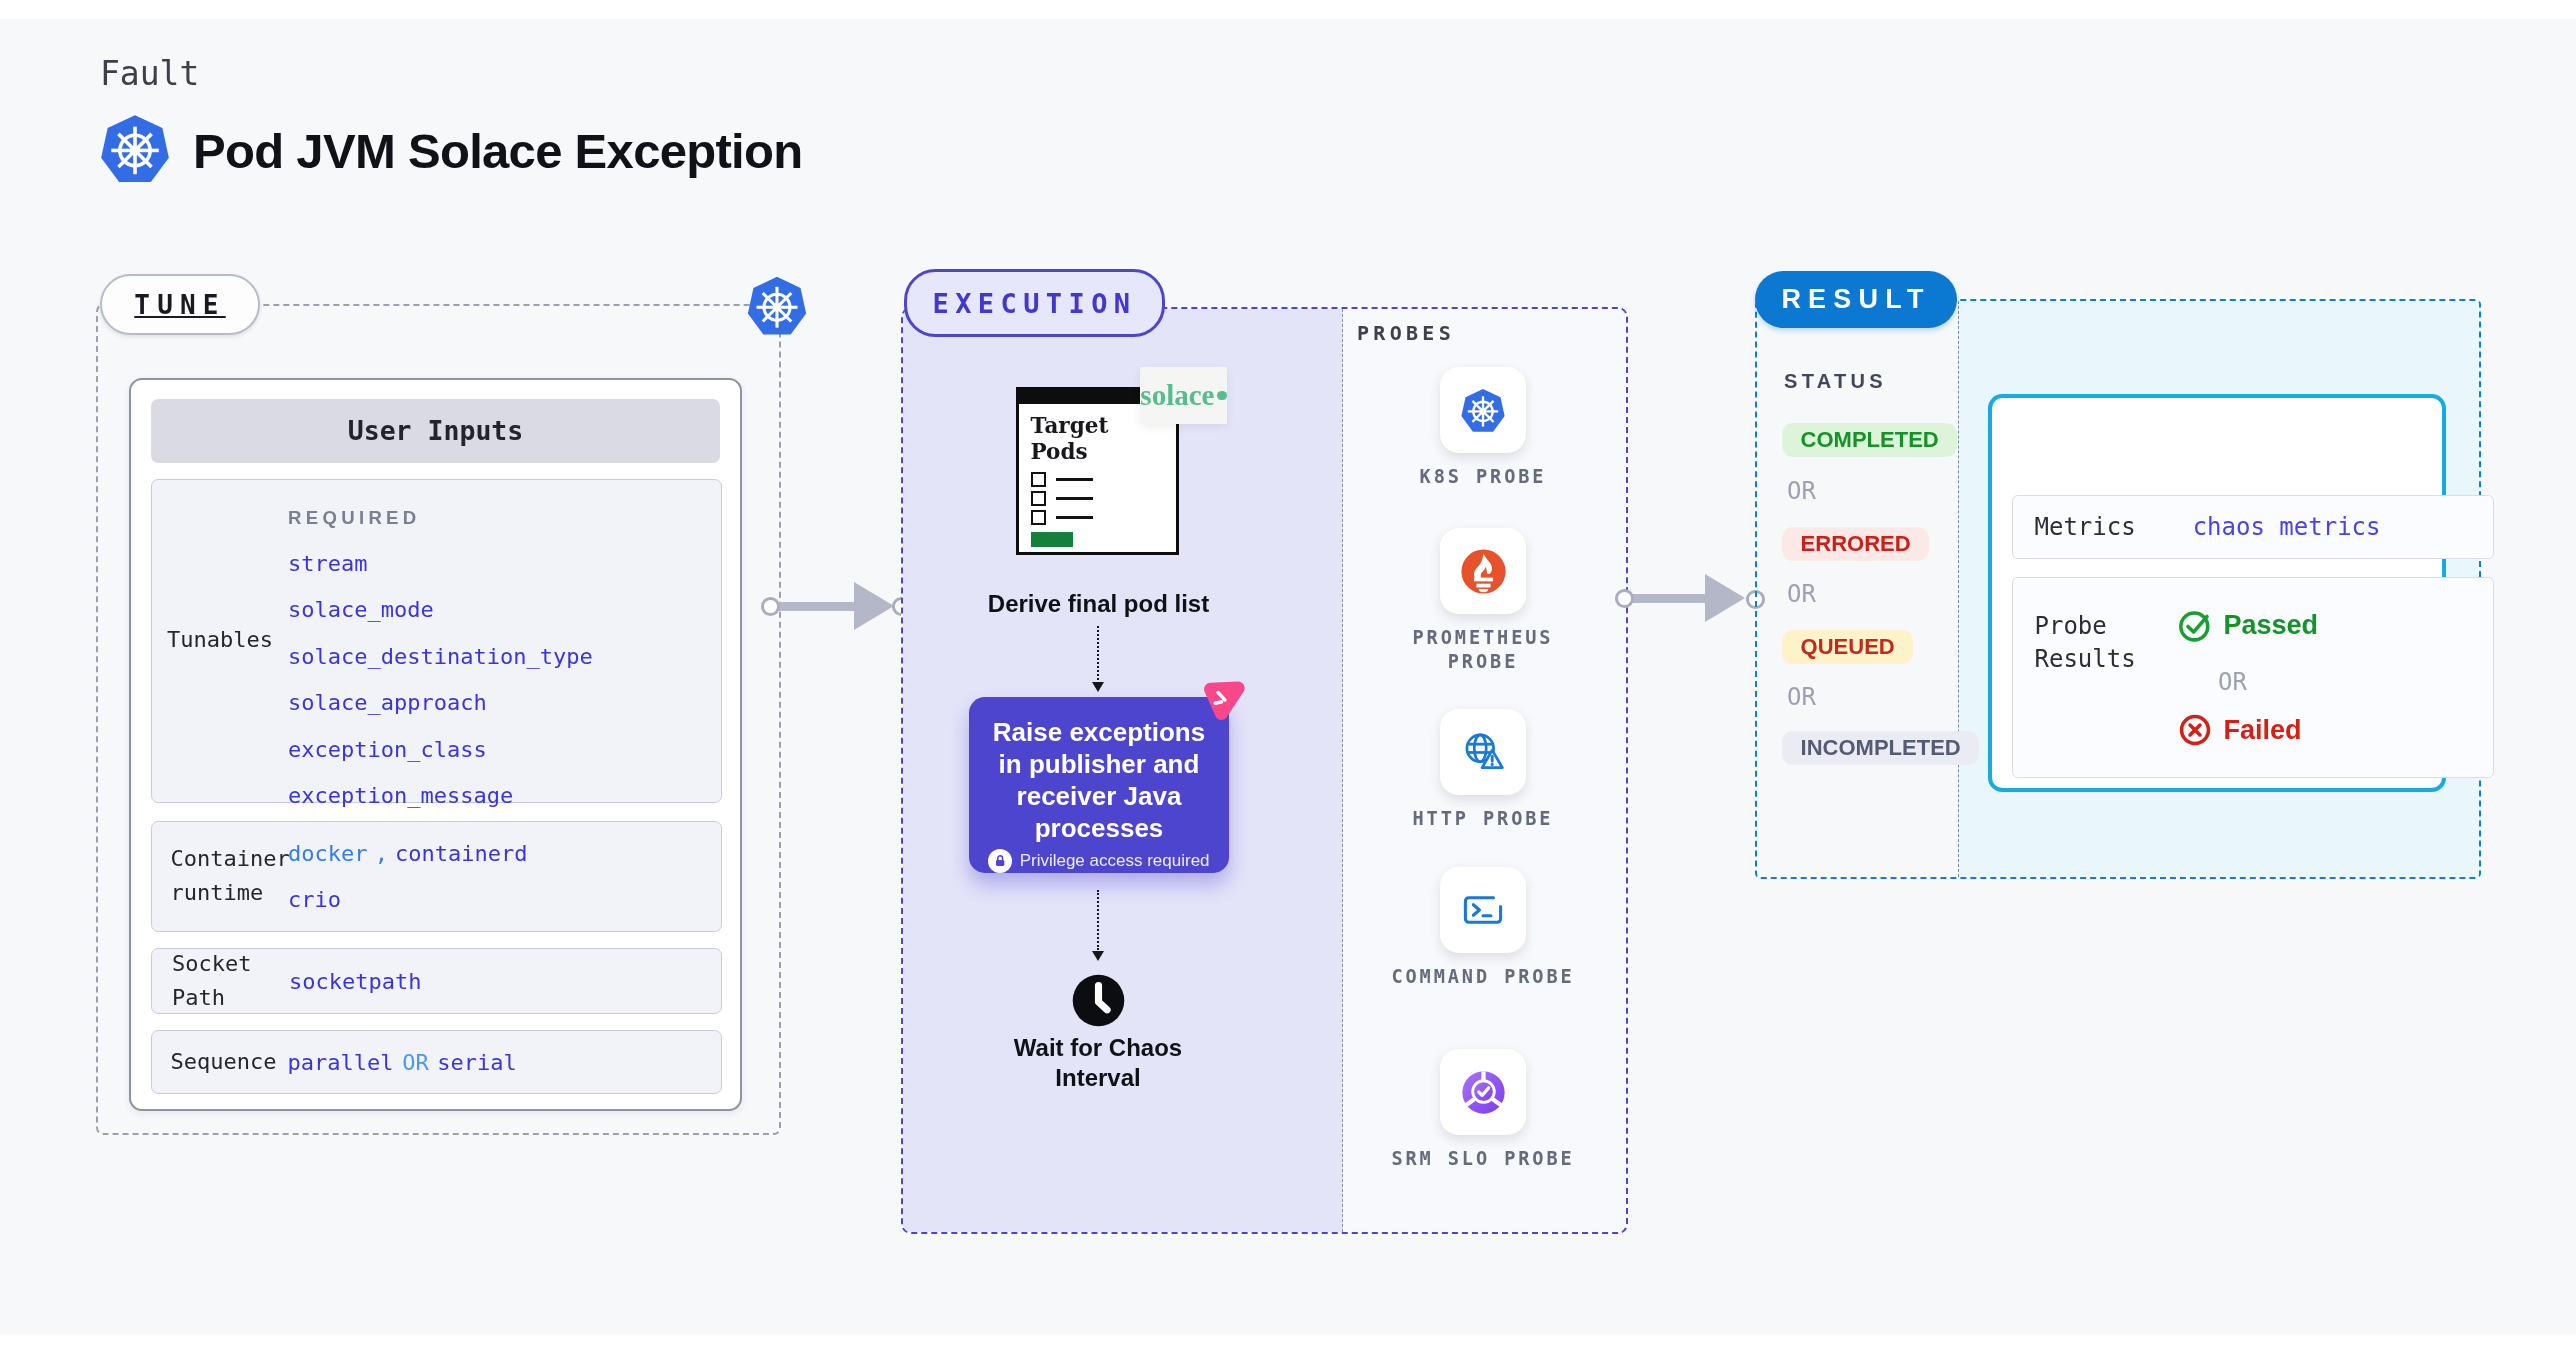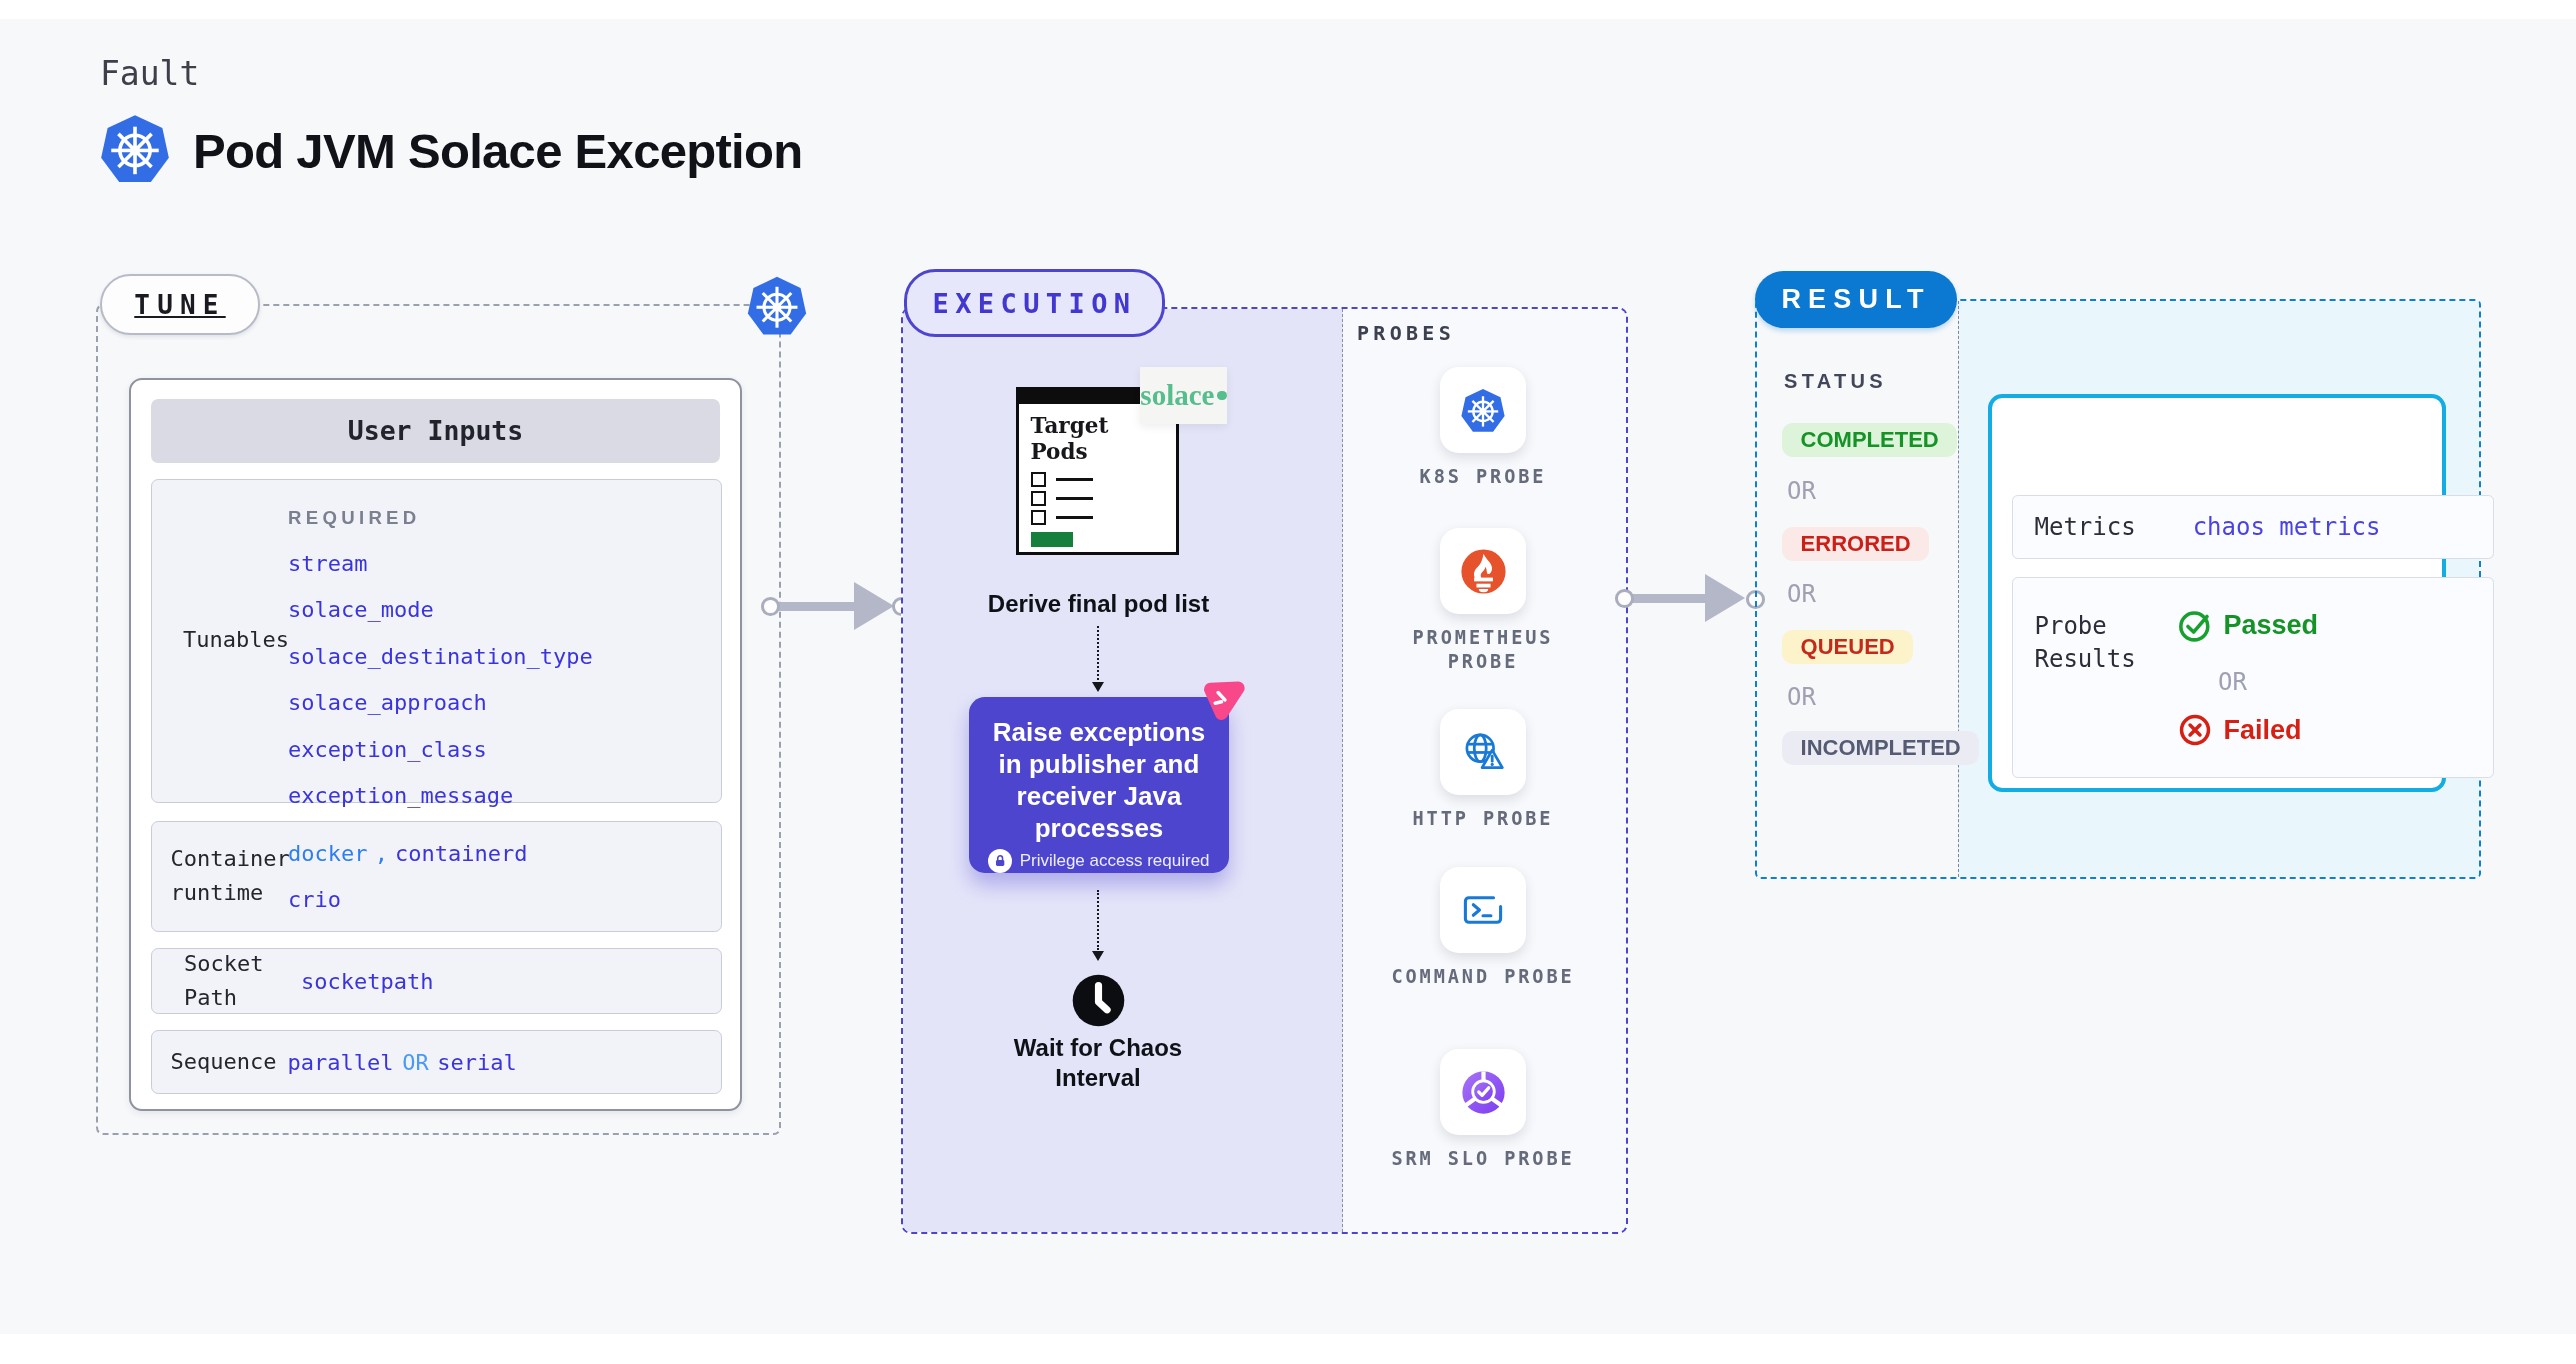--- a/index.html
+++ b/index.html
@@ -137,42 +137,42 @@
   <div class="abs" style="left:746px;top:274px;">
     <svg width="62" height="64" viewBox="0 0 100 100">
         <use href="#k8s-logo"></use>
       </svg>
   </div>
 
   <div class="abs ui-card" style="left:129px;top:378px;width:609px;height:729px;">
     <div class="ui-header">User Inputs</div>
 
     <div class="ui-row" style="top:99px;height:322px;">
-      <div class="abs row-label" style="left:31px;top:143px;">Tunables</div>
+      <div class="abs row-label" style="left:15px;top:143px;">Tunables</div>
       <div class="abs" style="left:136px;top:27px;display:flex;flex-direction:column;gap:21.5px;">
         <span class="req-tag">REQUIRED</span>
         <span class="val">stream</span>
         <span class="val">solace_mode</span>
         <span class="val">solace_destination_type</span>
         <span class="val">solace_approach</span>
         <span class="val">exception_class</span>
         <span class="val">exception_message</span>
       </div>
     </div>
 
     <div class="ui-row" style="top:441px;height:109px;">
       <div class="abs row-label" style="left:18.6px;top:20px;width:115px;">Container runtime</div>
       <div class="abs" style="left:136px;top:18.6px;">
         <div><span class="val val-lt">docker</span><span class="val val-lt" style="margin:0 7.2px;">,</span><span class="val">containerd</span></div>
         <div style="margin-top:21px;"><span class="val">crio</span></div>
       </div>
     </div>
 
     <div class="ui-row" style="top:568px;height:64px;display:flex;align-items:center;">
-      <span class="row-label" style="margin-left:32px;width:117px;">Socket Path</span>
+      <span class="row-label" style="margin-left:20px;width:117px;">Socket Path</span>
       <span class="val">socketpath</span>
     </div>
 
     <div class="ui-row" style="top:650px;height:62px;display:flex;align-items:center;">
       <span class="row-label" style="margin-left:18.6px;width:117px;">Sequence</span>
       <span class="val">parallel</span>
       <span class="val" style="color:#4a9af5;margin:0 8.6px;">OR</span>
       <span class="val">serial</span>
     </div>
   </div>

